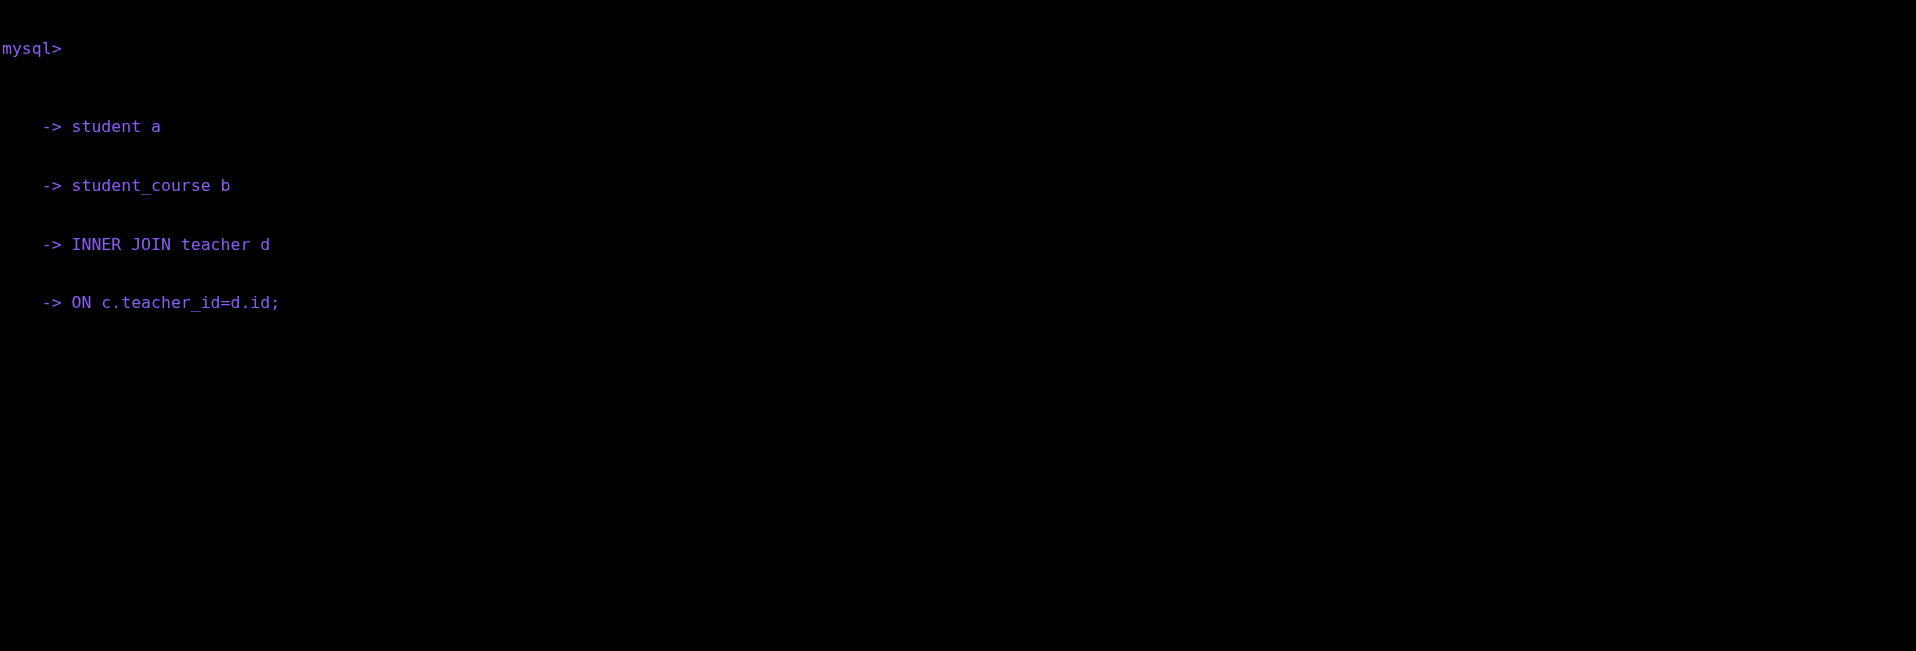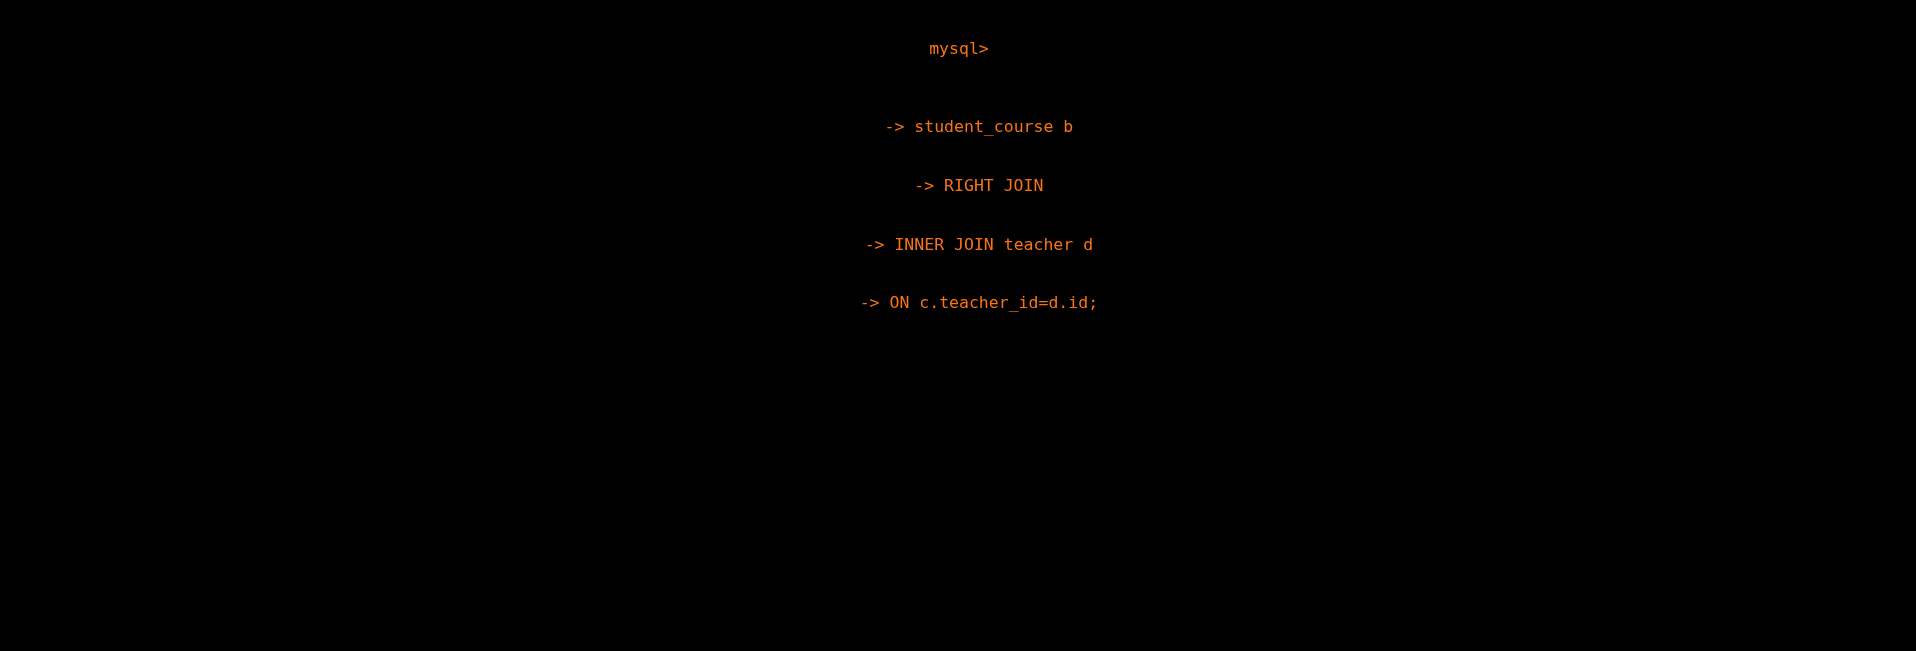--- a/index.html
+++ b/index.html
@@ -30,21 +30,21 @@
     box-sizing: border-box;
     z-index: 3;
   }
 
   .line {
     white-space: pre;
     height: 19.55px;
     letter-spacing: 0px;
   }
 
-  .prompt-line { color: #f97316; text-align: center; }
+  .prompt-line { color: #8b5cf6; }
 
   
   #watermark {
     position: absolute;
     left: 545px;
     top: 196px;
     width: 700px;
     height: 190px;
     z-index: 1;
     pointer-events: none;
@@ -96,22 +96,22 @@
     </g>
     <g fill="#1a1a1a">
       <text x="228" y="168" font-family="'DejaVu Serif','Liberation Serif',serif" font-size="26" letter-spacing="7">XIAO NIU ZHI SHI KU</text>
     </g>
   </svg>
 </div>
 
 <div id="terminal">
   <div class="line prompt-line">mysql&gt;</div>
 
+  <div class="line prompt-line">    -&gt; student a</div>
   <div class="line prompt-line">    -&gt; student_course b</div>
-  <div class="line prompt-line">    -&gt; RIGHT JOIN</div>
   <div class="line prompt-line">    -&gt; INNER JOIN teacher d</div>
   <div class="line prompt-line">    -&gt; ON c.teacher_id=d.id;</div>
 
   
   
   
 
   
 
   

